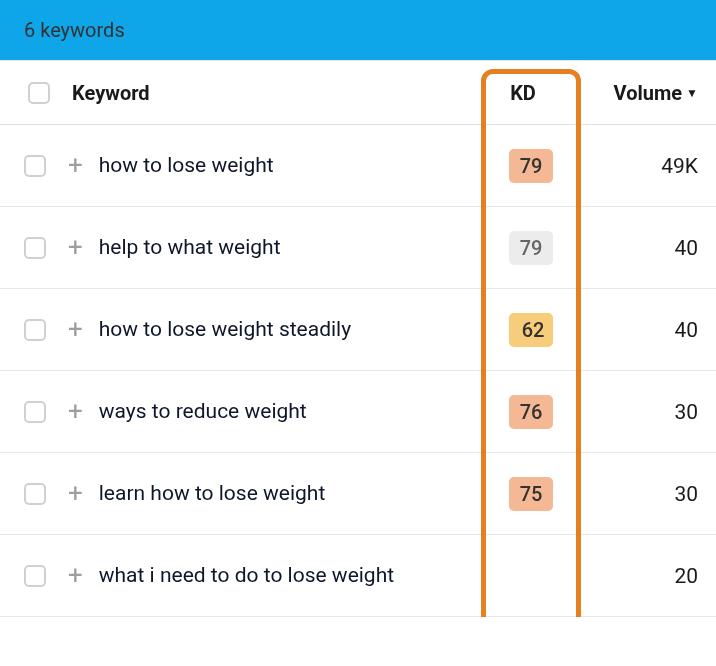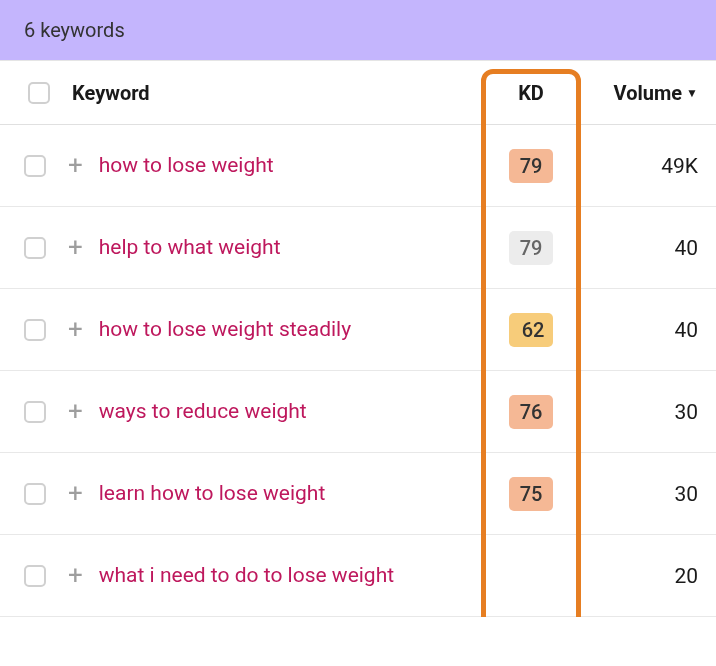--- a/index.html
+++ b/index.html
@@ -4,21 +4,21 @@
 <style>
   * { box-sizing: border-box; }
   body {
     margin: 0;
     font-family: -apple-system, BlinkMacSystemFont, "Segoe UI", Roboto, Helvetica, Arial, sans-serif;
     background: #fff;
     color: #333;
     width: 716px;
   }
   .header {
-    background: #c4b5fd;
+    background: #0ea5e9;
     padding: 18px 24px;
     font-size: 20px;
     color: #333;
     border-bottom: 1px solid #e5e5e5;
   }
   .table {
     width: 100%;
   }
   .row {
     display: flex;
@@ -62,21 +62,21 @@
   }
   .plus-icon {
     color: #9e9e9e;
     font-size: 26px;
     font-weight: 400;
     line-height: 1;
     cursor: pointer;
     flex: 0 0 auto;
   }
   .keyword-link {
-    color: #be185d;
+    color: #0f172a;
     font-size: 21px;
     cursor: pointer;
     line-height: 1.3;
     word-wrap: break-word;
     overflow-wrap: break-word;
   }
   .col-kd {
     width: 90px;
     flex: 0 0 90px;
     text-align: center;
@@ -110,20 +110,21 @@
     padding-right: 18px;
   }
   .col-volume-header {
     font-size: 20px;
     font-weight: 700;
     display: flex;
     justify-content: flex-end;
     align-items: center;
     gap: 4px;
     cursor: pointer;
+    margin-left: 8px;
   }
   .sort-caret {
     font-size: 12px;
   }
   .kd-highlight {
     position: absolute;
     border: 5px solid #e67e22;
     border-radius: 12px;
     top: 86px;
     height: 573px;

